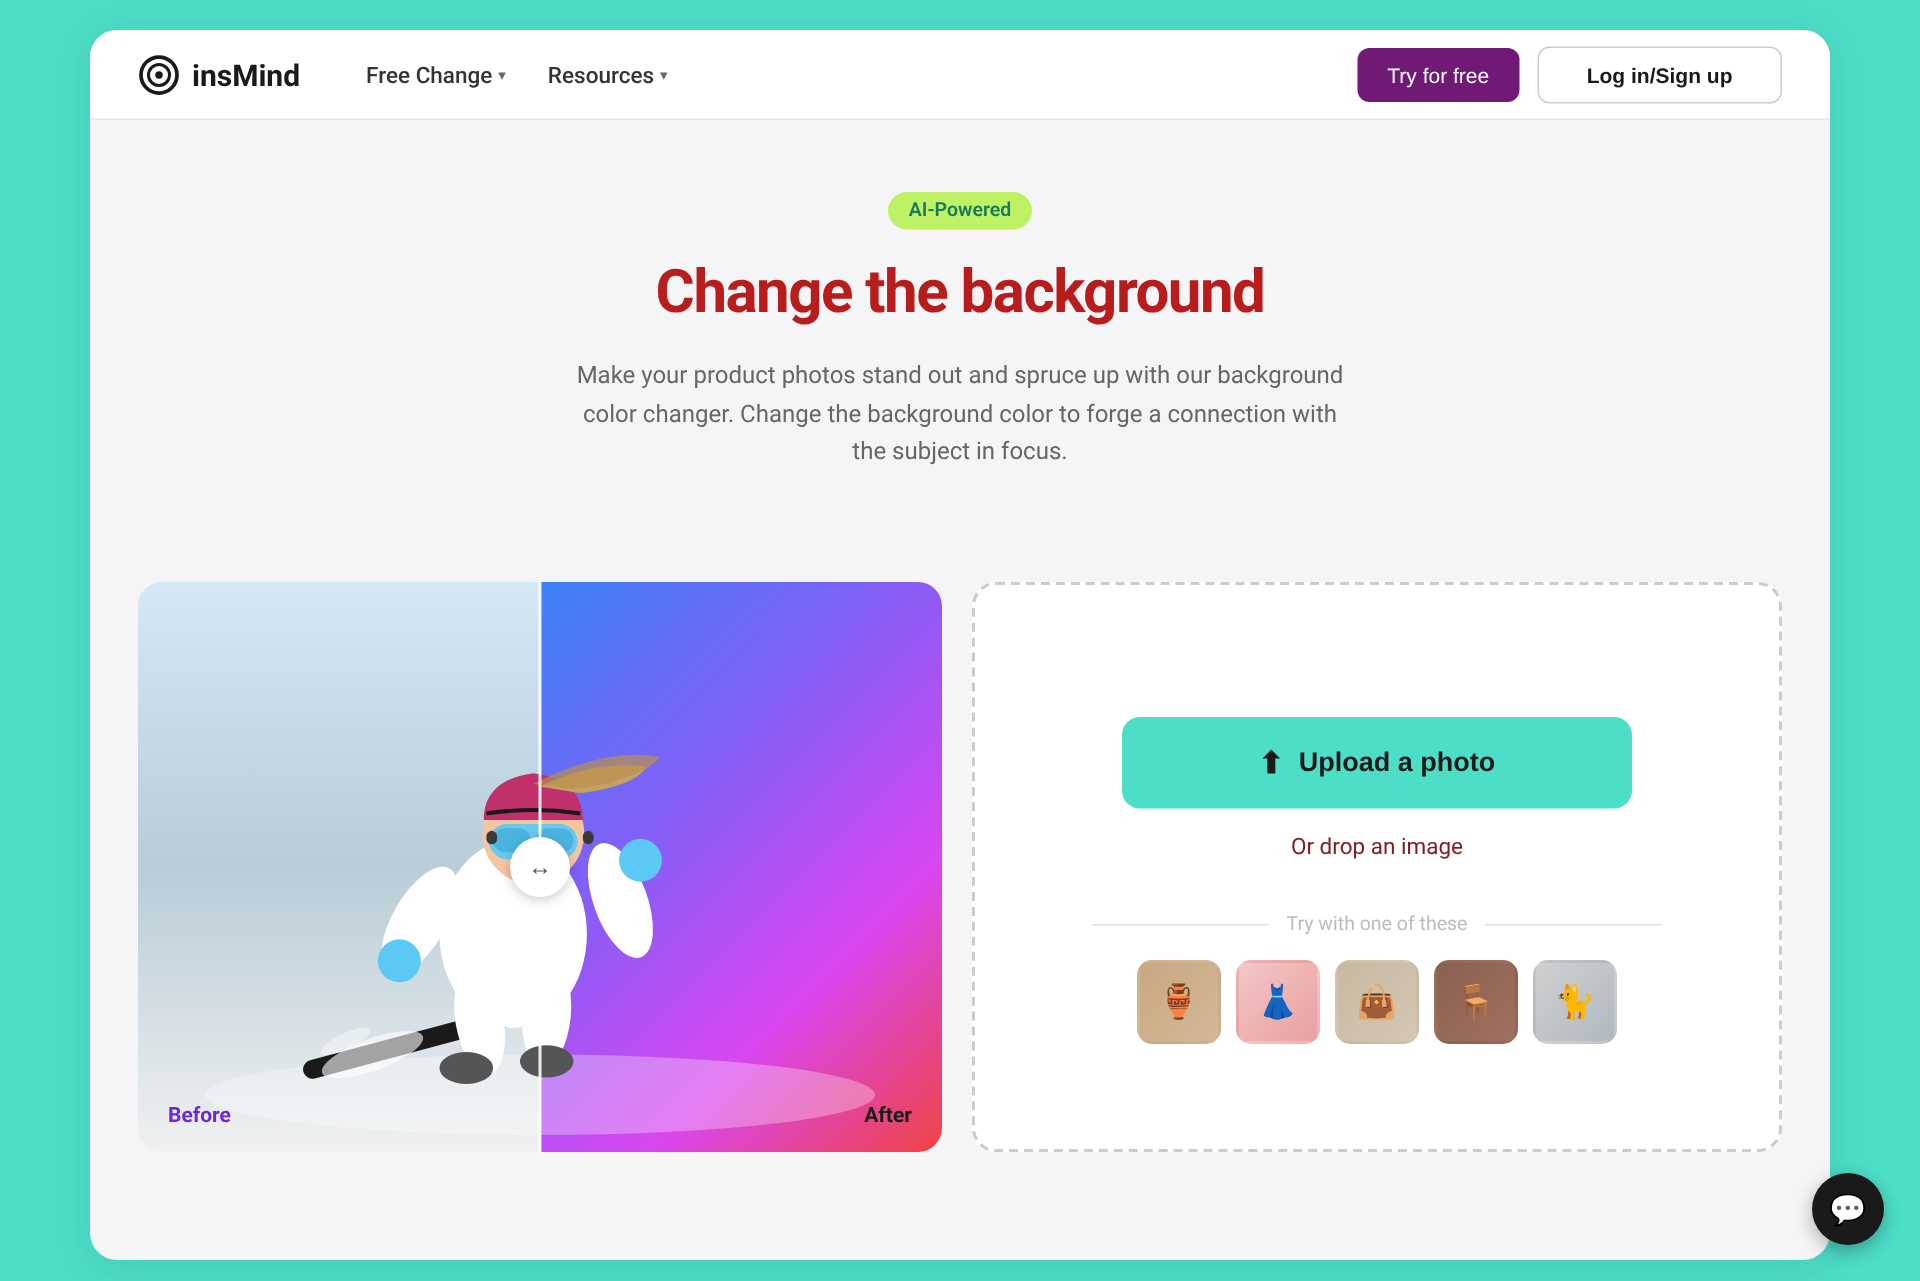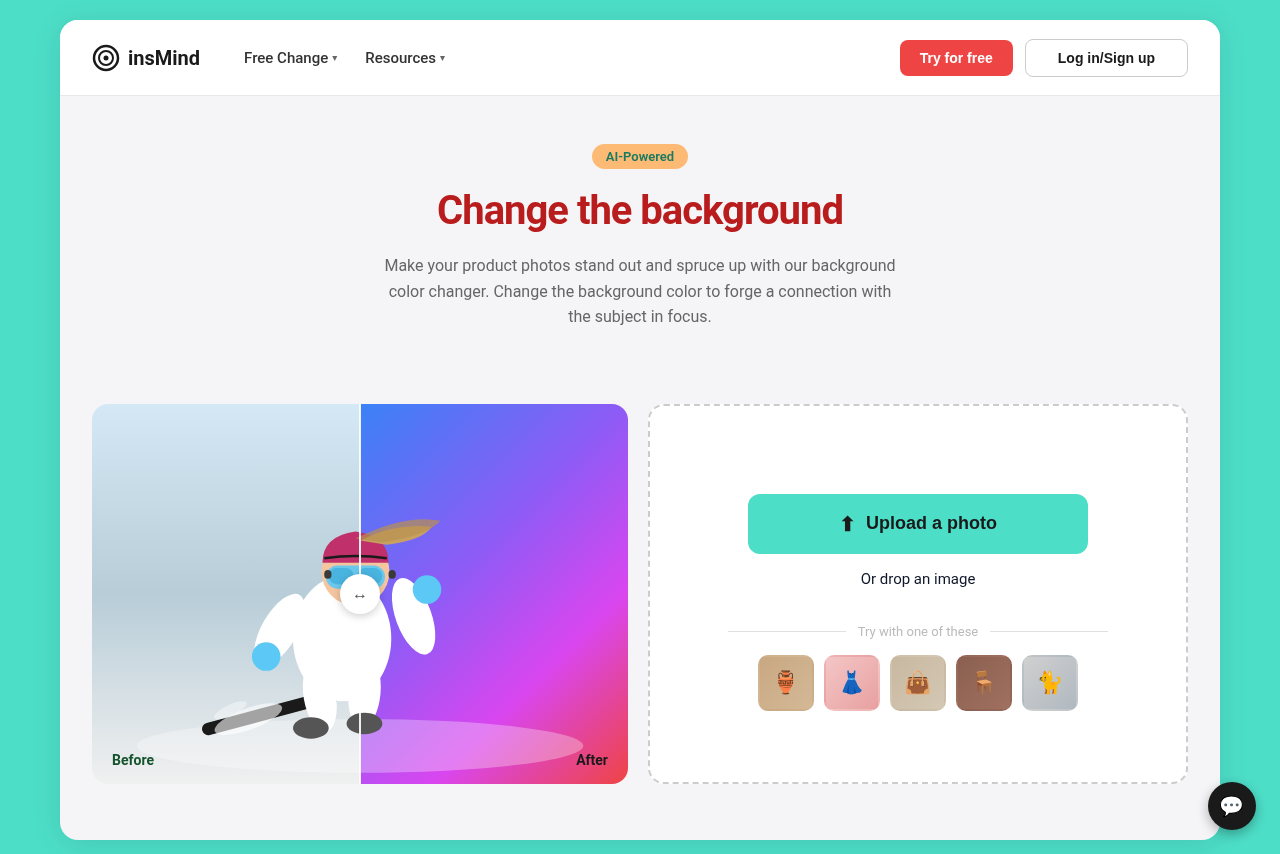--- a/index.html
+++ b/index.html
@@ -23,21 +23,21 @@
       box-shadow: 0 4px 30px rgba(0,0,0,0.1);
     }
 
     
     .navbar {
       background: #fff;
       display: flex;
       align-items: center;
       justify-content: space-between;
       padding: 0 32px;
-      height: 76px;
+      height: 60px;
       border-bottom: 1px solid #e8e8e8;
     }
 
     .navbar-left {
       display: flex;
       align-items: center;
       gap: 32px;
     }
 
     .logo {
@@ -77,27 +77,27 @@
       color: #666;
     }
 
     .navbar-right {
       display: flex;
       align-items: center;
       gap: 12px;
     }
 
     .btn-try {
-      background: #ef4444;
+      background: #701a75;
       color: #fff;
       border: none;
       padding: 10px 20px;
       border-radius: 8px;
       font-size: 14px;
-      font-weight: 700;
+      font-weight: 400;
       cursor: pointer;
     }
 
     .btn-login {
       background: transparent;
       color: #1a1a1a;
       border: 1.5px solid #ccc;
       padding: 10px 32px;
       border-radius: 8px;
       font-size: 14px;
@@ -107,21 +107,21 @@
 
     
     .hero {
       text-align: center;
       padding: 48px 20px 32px;
       background: #f5f5f7;
     }
 
     .badge {
       display: inline-block;
-      background: #fdba74;
+      background: #bef264;
       color: #1a7a60;
       font-size: 13px;
       font-weight: 600;
       padding: 5px 14px;
       border-radius: 20px;
       margin-bottom: 20px;
     }
 
     .hero-title {
       font-size: 40px;
@@ -203,21 +203,21 @@
       font-size: 16px;
       color: #555;
     }
 
     .label-before {
       position: absolute;
       bottom: 16px;
       left: 20px;
       font-size: 14px;
       font-weight: 700;
-      color: #14532d;
+      color: #6d28d9;
       z-index: 12;
     }
 
     .label-after {
       position: absolute;
       bottom: 16px;
       right: 20px;
       font-size: 14px;
       font-weight: 700;
       color: #1a1a1a;
@@ -255,21 +255,21 @@
       width: 340px;
       justify-content: center;
     }
 
     .upload-icon {
       font-size: 20px;
     }
 
     .drop-text {
       font-size: 15px;
-      color: #0f172a;
+      color: #7f1d1d;
       margin-top: 4px;
     }
 
     .divider-text {
       display: flex;
       align-items: center;
       gap: 12px;
       width: 100%;
       max-width: 380px;
       margin-top: 24px;

